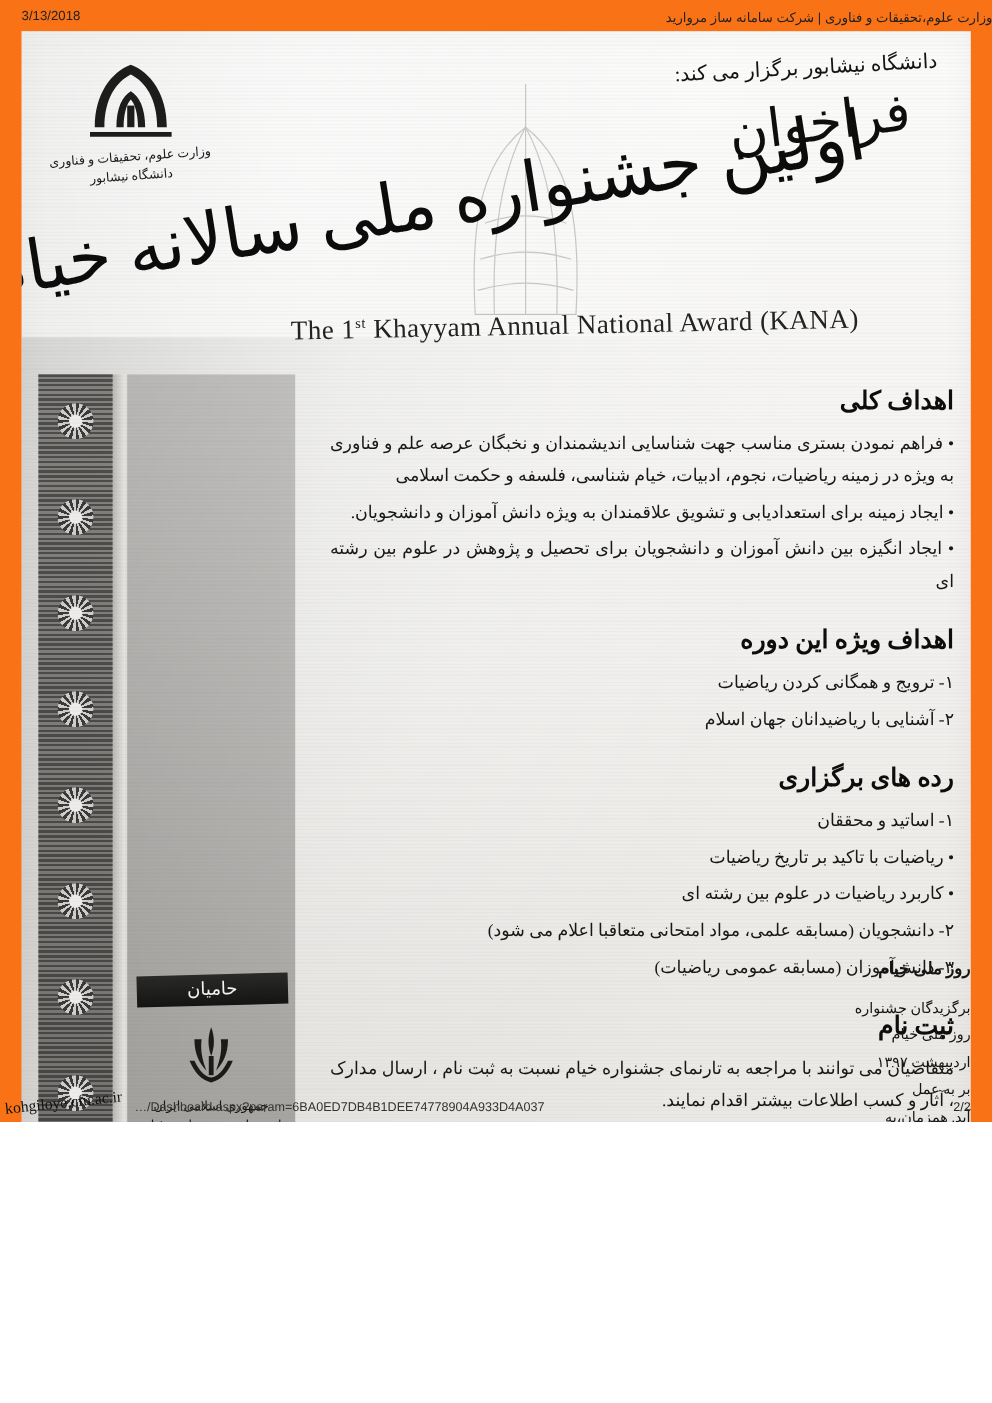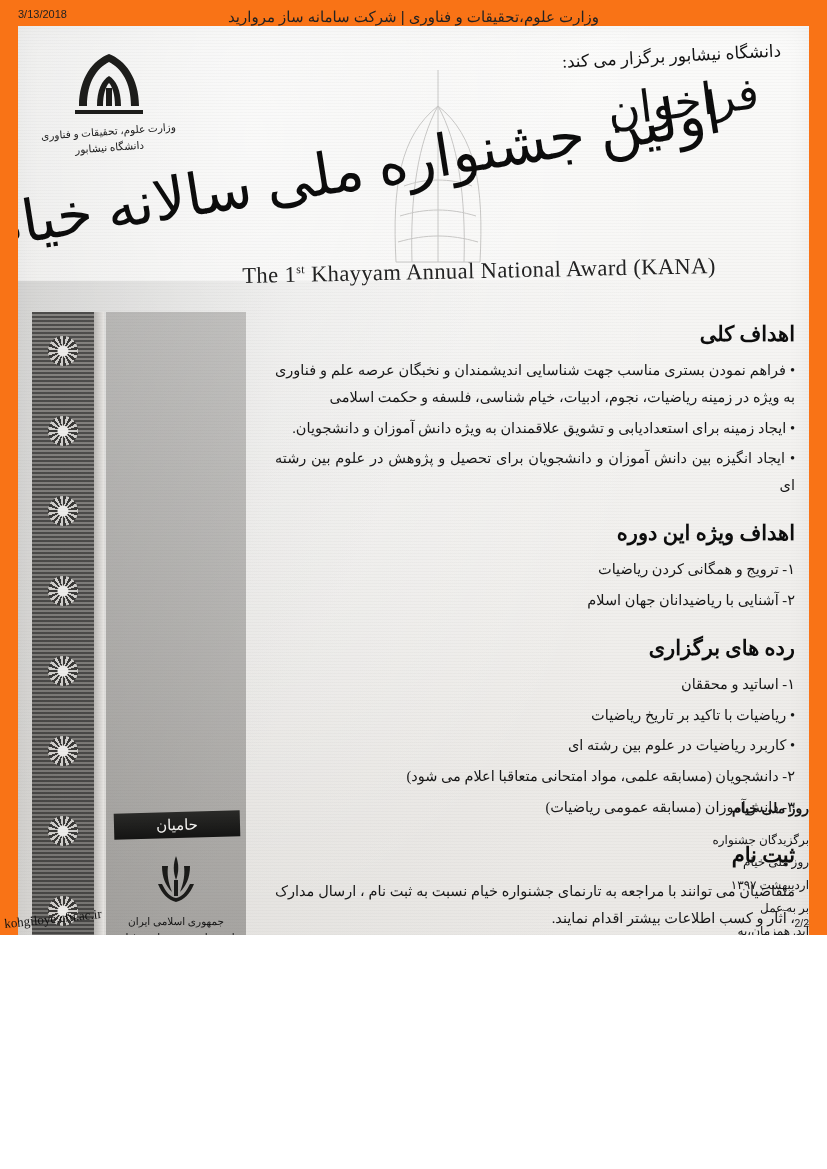--- a/index.html
+++ b/index.html
@@ -37,22 +37,22 @@
     position: absolute;
     left: 18px;
     top: 0;
     white-space: nowrap;
   }
   .print-title {
     position: absolute;
     left: 0;
     right: 0;
     top: 0;
-    text-align: center;
-    font-size: 15px;
+    text-align: right;
+    font-size: 11px;
     direction: rtl;
   }
   .print-footer {
     position: absolute;
     bottom: 6px;
     left: 0;
     width: 827px;
     height: 16px;
     font-size: 10.5px;
     color: #222;
@@ -518,17 +518,18 @@
 
     <div class="stamp">
       <div class="s1">تارنمای جشنواره</div>
       <div class="s2">kana.neyshabur.ac.ir</div>
     </div>
 
     <div class="noise"></div>
   </div>
 
   <div class="print-footer">
+    <div class="print-url">…/Dashboard.aspx?param=6BA0ED7DB4B1DEE74778904A933D4A037</div>
     <div class="print-page">2/2</div>
   </div>
   <div class="site-watermark">kohgiloye.cfu.ac.ir</div>
 
 </div>
 
 </body></html>

